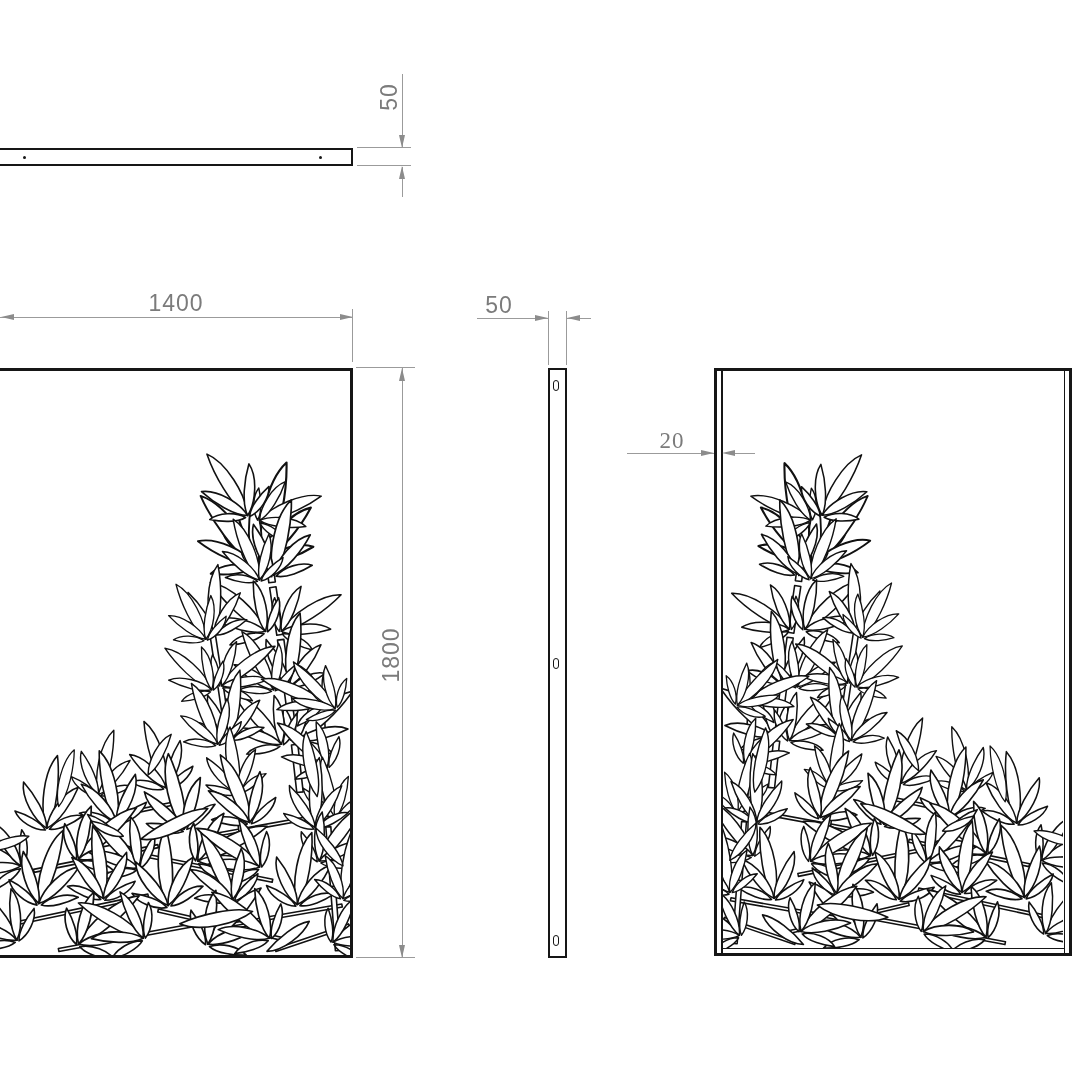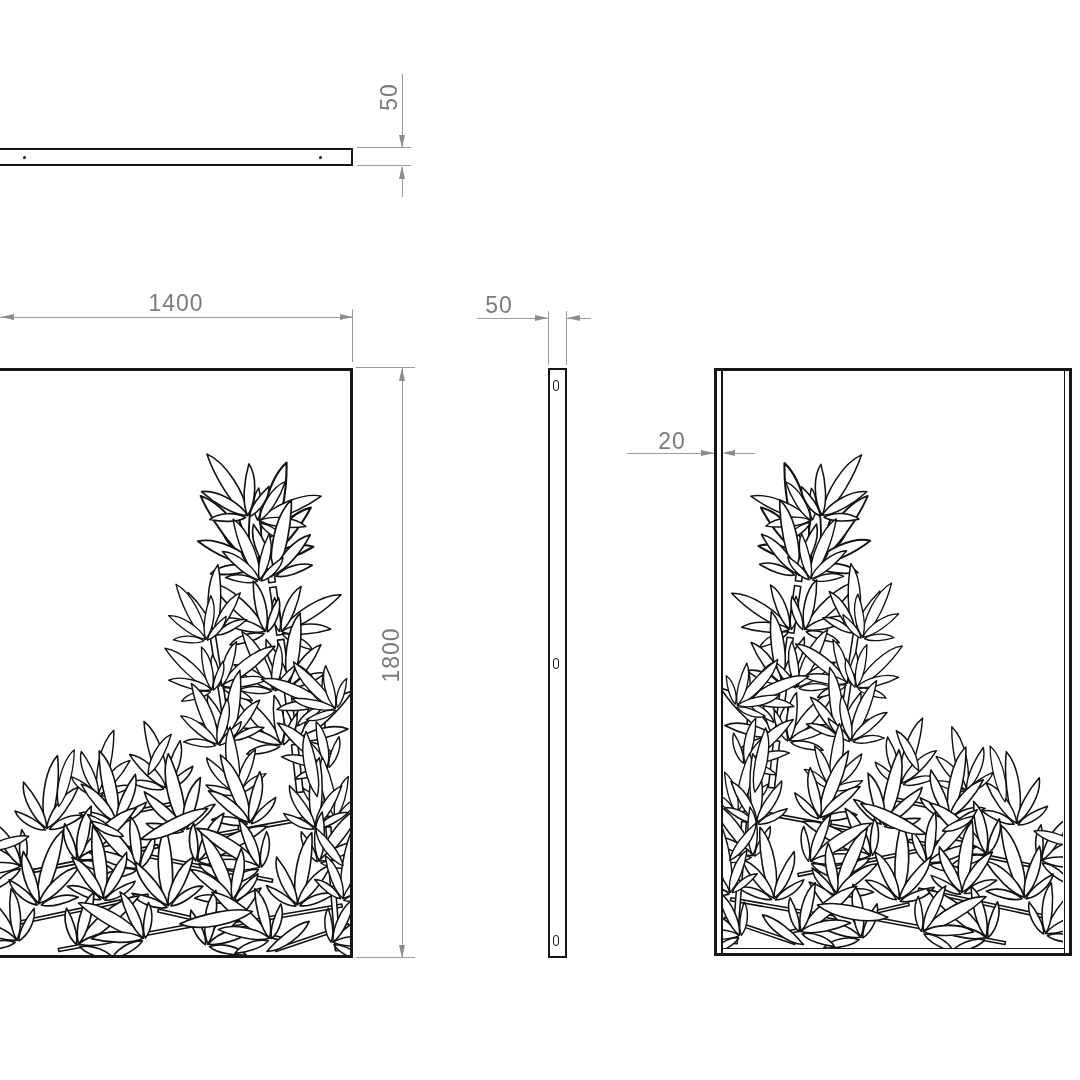--- a/index.html
+++ b/index.html
@@ -180,15 +180,15 @@
       <g transform="translate(353 0) scale(-1 1)">
           <use href="#bamboo"></use>
         </g>
     </svg>
   </div>
 
   <div class="dline" style="left:627px;top:453px;width:87px;height:1px;"></div>
   <div class="dline" style="left:735px;top:453px;width:20px;height:1px;"></div>
   <div class="arr r" style="left:701px;top:450px;"></div>
   <div class="arr l" style="left:722px;top:450px;"></div>
-  <div class="dtext" style="left:644px;top:428px;width:56px;">20</div>
+  <div class="dtext" style="left:644px;top:428px;width:56px;font-family:Liberation Serif, serif;">20</div>
 
 </div>
 
 </body></html>

